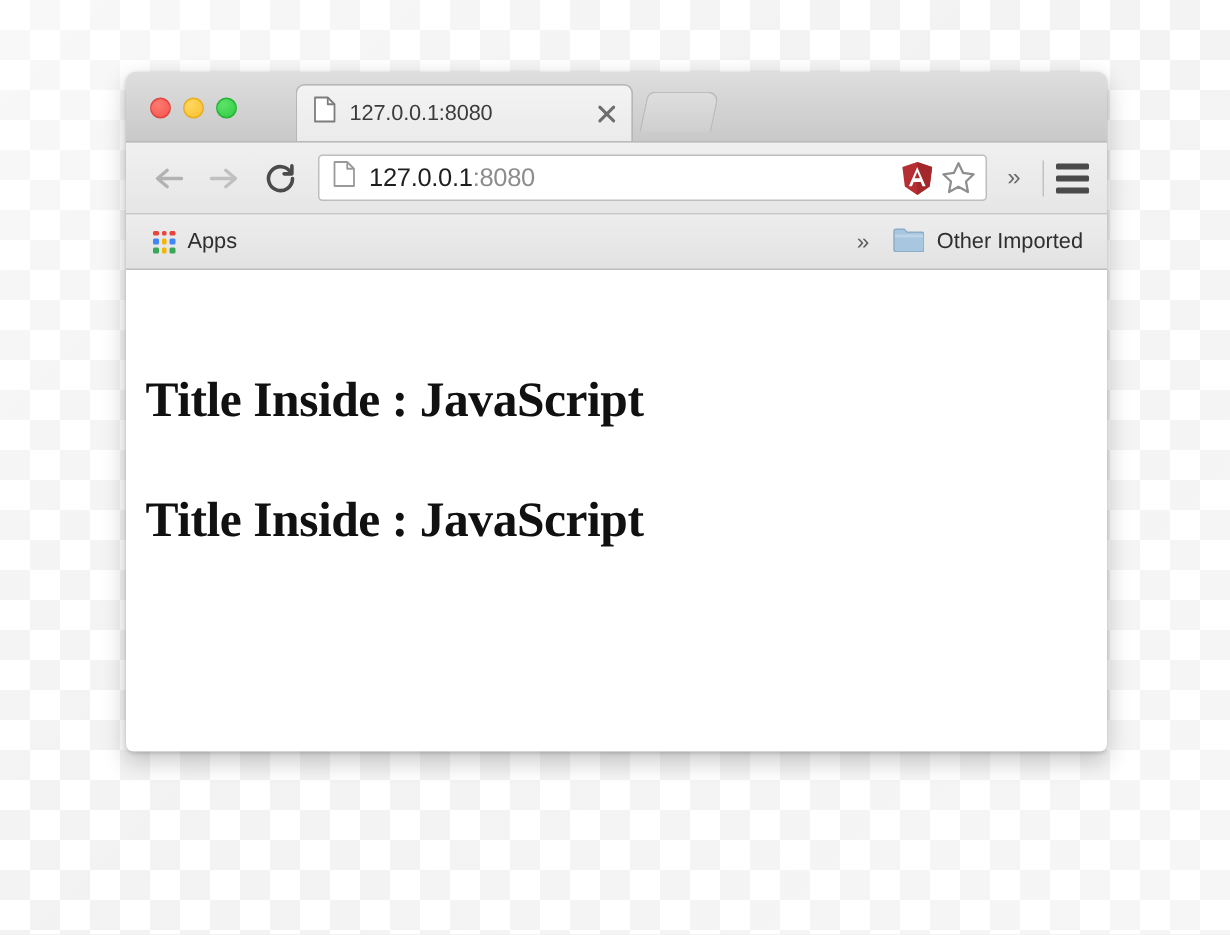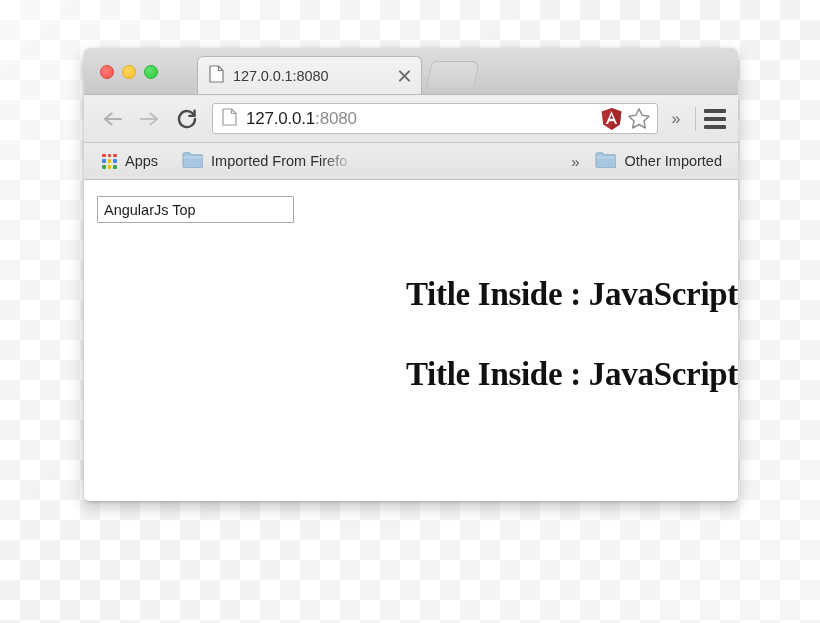--- a/index.html
+++ b/index.html
@@ -276,21 +276,20 @@
   }
   .headings { margin-top: 54px; padding-left: 0; }
   .ng-heading {
     font-family: "Liberation Serif", "DejaVu Serif", serif;
     font-weight: bold;
     font-size: 33px;
     color: #111111;
     line-height: 1.05;
     letter-spacing: -0.3px;
     white-space: nowrap;
-    text-align: right;
   }
   .ng-heading + .ng-heading { margin-top: 45px; }
 </style>
 </head>
 <body>
 
 <div id="canvas">
 
   <div id="browser-window">
 
@@ -386,48 +385,38 @@
           <i style="background:#4285f4"></i>
             <i style="background:#f4b400"></i>
             <i style="background:#4285f4"></i>
           <i style="background:#3aa757"></i>
             <i style="background:#f4b400"></i>
             <i style="background:#3aa757"></i>
         </span>
         <span class="bm-label">Apps</span>
       </div>
 
-      <div class="bm-item bm-imported">
-        <span>
-          <svg width="21" height="17" viewBox="0 0 21 17">
-            <path d="M1 3.2a1.4 1.4 0 0 1 1.4-1.4h5.4l1.9 2h9.9a1.4 1.4 0 0 1 1.4 1.4v10.2a1.4 1.4 0 0 1-1.4 1.4H2.4A1.4 1.4 0 0 1 1 15.4z" fill="#a8c6e0" stroke="#8badc7" stroke-width="1"></path>
-            <path d="M1.6 5.4h18.8v2H1.6z" fill="#c3daec" opacity="0.7"></path>
-          </svg>
-        </span>
-        <span class="bm-label">Imported From Firefo</span>
-      </div>
 
       <span class="bm-spacer"></span>
 
       <span class="bm-chevron">»</span>
 
       <div class="bm-item">
         <span>
           <svg width="21" height="17" viewBox="0 0 21 17">
             <path d="M1 3.2a1.4 1.4 0 0 1 1.4-1.4h5.4l1.9 2h9.9a1.4 1.4 0 0 1 1.4 1.4v10.2a1.4 1.4 0 0 1-1.4 1.4H2.4A1.4 1.4 0 0 1 1 15.4z" fill="#a8c6e0" stroke="#8badc7" stroke-width="1"></path>
             <path d="M1.6 5.4h18.8v2H1.6z" fill="#c3daec" opacity="0.7"></path>
           </svg>
         </span>
         <span class="bm-label">Other Imported</span>
       </div>
     </div>
 
     <div class="page-content">
 
-      <input class="ng-input" type="text" value="AngularJs Top" style="">
 
       <div class="headings">
         <div class="ng-heading">Title Inside : JavaScript</div>
         <div class="ng-heading">Title Inside : JavaScript</div>
       </div>
     </div>
 
   </div>
 </div>
 

